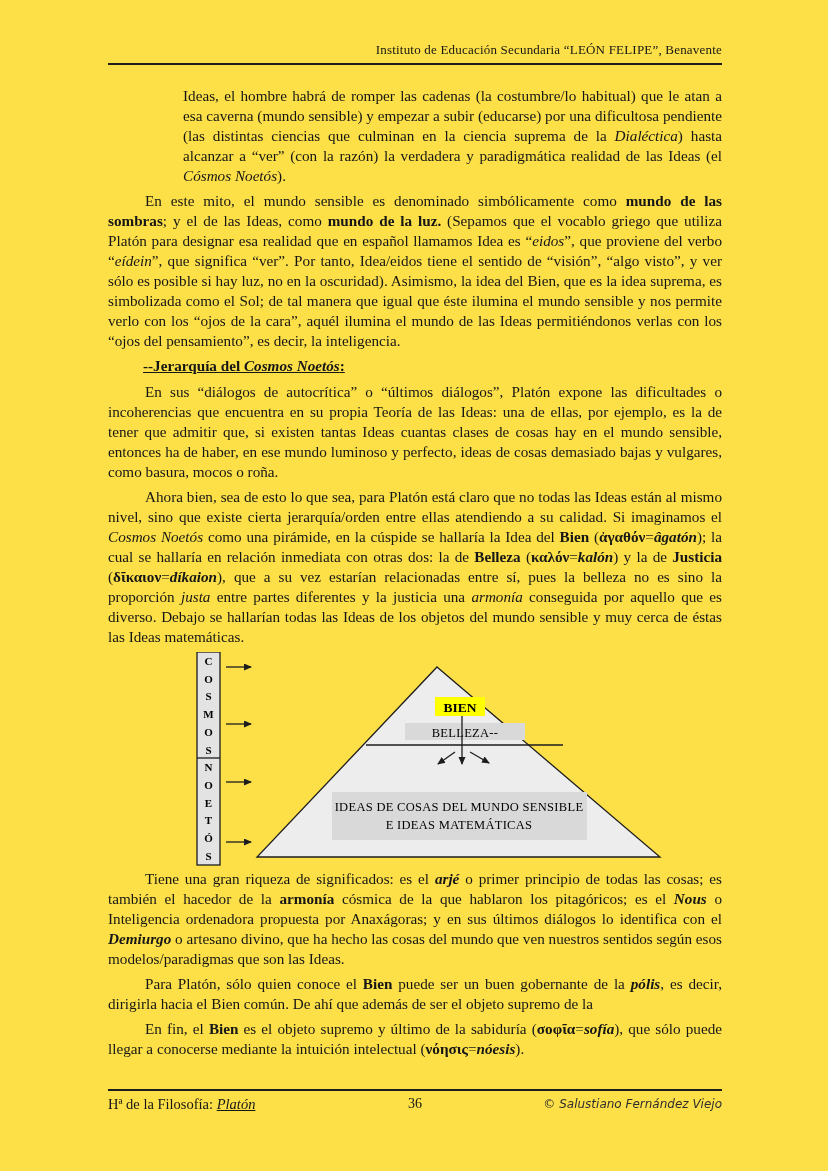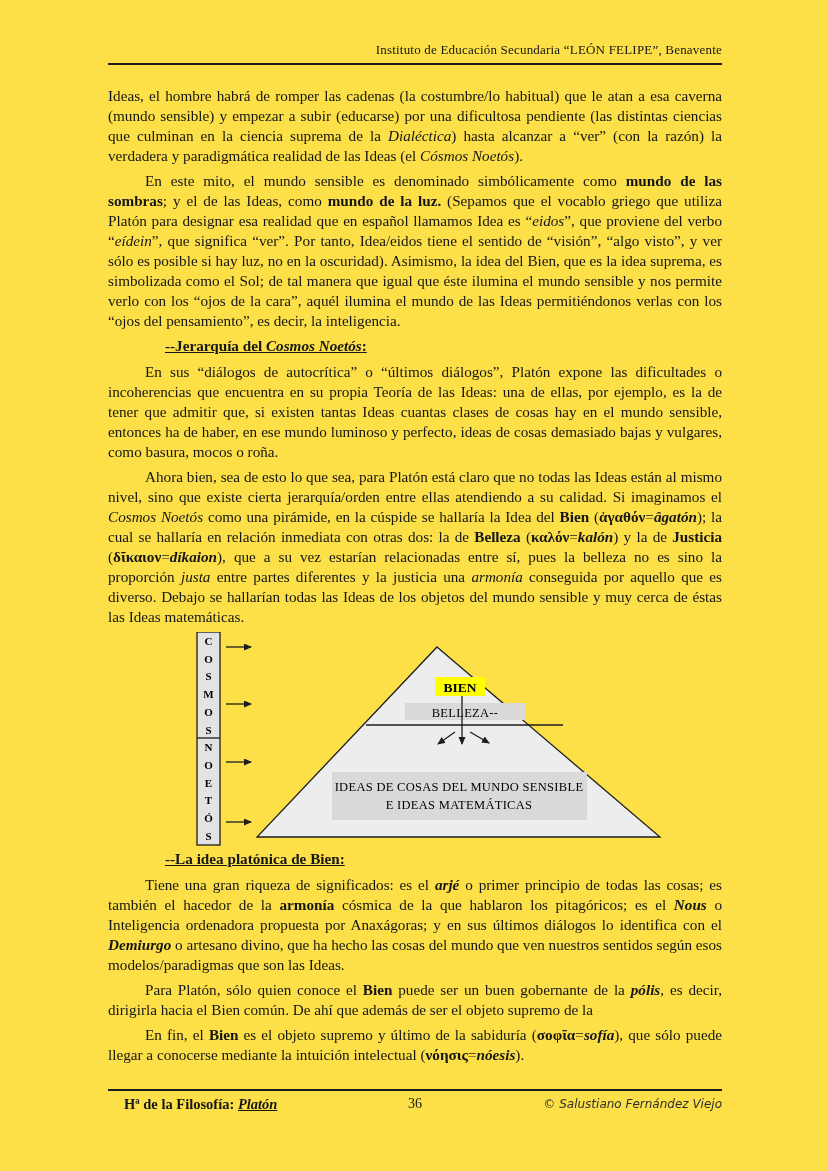--- a/index.html
+++ b/index.html
@@ -14,39 +14,39 @@
   .doc-header{
     position:absolute;left:108px;width:614px;top:42px;
     text-align:right;font-size:13px;letter-spacing:.2px;
     padding-bottom:5px;border-bottom:2.5px solid #1d1d1d;
   }
   .doc-body{
     position:absolute;left:108px;width:614px;top:86px;
     font-size:15.2px;line-height:20px;text-align:justify;
   }
   .doc-body p{margin:0 0 5px 0;}
-  p.quote{}
+  p.quote{margin-left:75px;}
   p.para{text-indent:37px;}
   .heading{
-    margin:2px 0 6px 57px;font-size:15.2px;line-height:20px;
+    margin:2px 0 6px 35px;font-size:15.2px;line-height:20px;
     font-weight:bold;text-decoration:underline;text-align:left;
   }
   .rs-b{font-weight:bold;}
   .rs-i{font-style:italic;}
   .rs-bi{font-weight:bold;font-style:italic;}
   figure.diagram{margin:4px 0 2px 0;width:614px;height:215px;}
   .bar-letter{font-size:11px;font-weight:bold;text-anchor:middle;}
   .bien-text{font-size:13.5px;font-weight:bold;text-anchor:middle;}
   .box-text{font-size:12.5px;text-anchor:middle;letter-spacing:.3px;}
   .stroke{stroke:#1d1d1d;stroke-width:1.3;}
   .doc-footer{
     position:absolute;left:108px;width:614px;top:1089px;
     border-top:2px solid #1d1d1d;padding-top:5px;font-size:14.5px;
   }
-  .footer-left{position:absolute;left:16px;top:5px;font-weight:bold;}
+  .footer-left{position:absolute;left:0;top:5px;}
   .footer-center{position:absolute;left:0;right:0;top:5px;text-align:center;font-size:14px;}
   .footer-right{
     position:absolute;right:0;top:6px;
     font-family:"DejaVu Sans","Liberation Sans",sans-serif;
     font-style:italic;font-size:12px;color:#2e2e2e;
   }
   .italic-underline{font-style:italic;text-decoration:underline;}
 </style>
 </head>
 <body>
@@ -110,21 +110,20 @@
         <line x1="354" y1="64" x2="354" y2="112" class="stroke" marker-end="url(#arr)"></line>
         <line x1="347" y1="100" x2="330" y2="112" class="stroke" marker-end="url(#arr)"></line>
         <line x1="362" y1="100" x2="381" y2="111" class="stroke" marker-end="url(#arr)"></line>
 
         <rect x="224" y="140" width="255" height="48" fill="#d9d9d9"></rect>
         <text class="box-text" x="351" y="159">IDEAS DE COSAS DEL MUNDO SENSIBLE</text>
         <text class="box-text" x="351" y="177">E IDEAS MATEMÁTICAS</text>
       </svg>
     </figure>
 
-    <h3 class="heading"><span class="rs-b">--La idea platónica de Bien:</span></h3>
 
     <p class="para"><span>Tiene una gran riqueza de significados: es el </span><span class="rs-bi">arjé</span><span> o primer principio de todas las cosas; es también el hacedor de la </span><span class="rs-b">armonía</span><span> cósmica de la que hablaron los pitagóricos; es el </span><span class="rs-bi">Nous</span><span> o Inteligencia ordenadora propuesta por Anaxágoras; y en sus últimos diálogos lo identifica con el </span><span class="rs-bi">Demiurgo</span><span> o artesano divino, que ha hecho las cosas del mundo que ven nuestros sentidos según esos modelos/paradigmas que son las Ideas.</span></p>
 
     <p class="para"><span>Para Platón, sólo quien conoce el </span><span class="rs-b">Bien</span><span> puede ser un buen gobernante de la </span><span class="rs-bi">pólis</span><span>, es decir, dirigirla hacia el Bien común. De ahí que además de ser el objeto supremo de la</span></p>
 
     <p class="para"><span>En fin, el </span><span class="rs-b">Bien</span><span> es el objeto supremo y último de la sabiduría (</span><span class="rs-b">σοφῖα</span><span>=</span><span class="rs-bi">sofía</span><span>), que sólo puede llegar a conocerse mediante la intuición intelectual (</span><span class="rs-b">νόησις</span><span>=</span><span class="rs-bi">nóesis</span><span>).</span></p>
 
   </main>
 
   <footer class="doc-footer">

